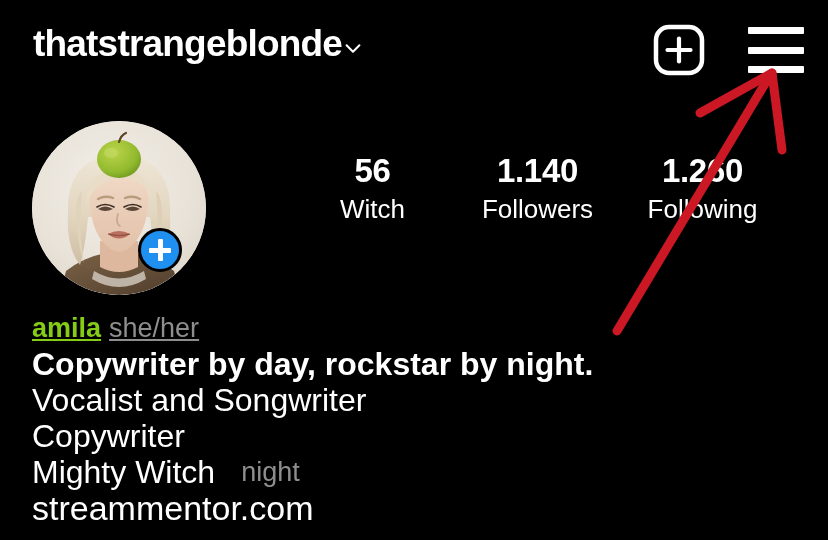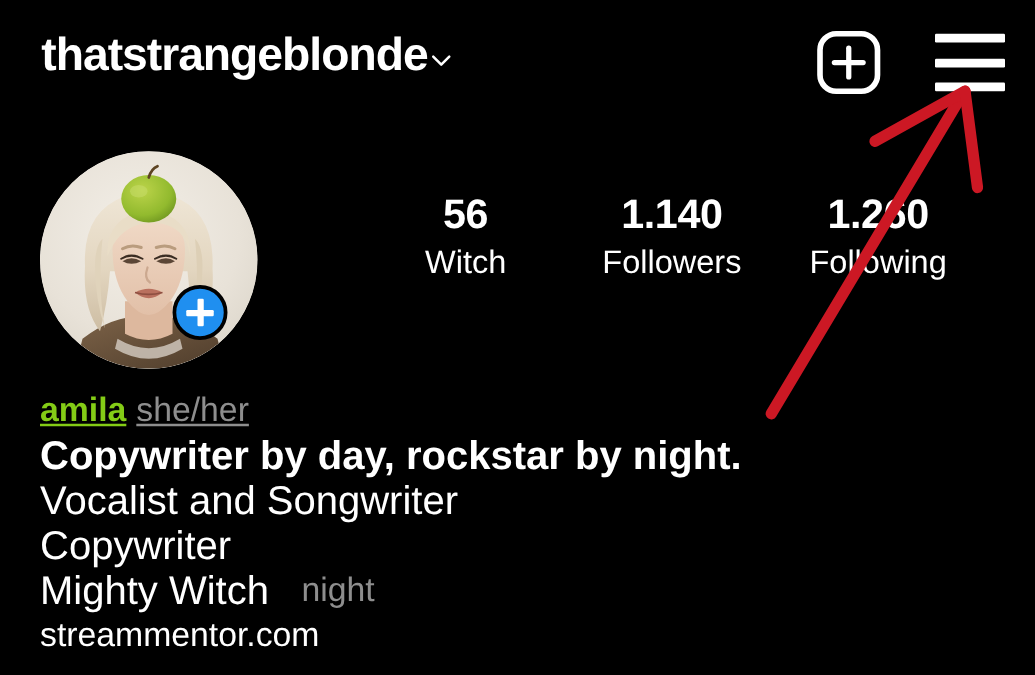--- a/index.html
+++ b/index.html
@@ -188,21 +188,21 @@
     display: flex;
     align-items: center;
   }
   #bio-more-link {
     color: #8e8e8e;
     font-size: 27px;
     line-height: 36px;
     margin-left: 26px;
   }
   #bio-website {
-    font-size: 27px;
+    font-size: 34px;
     line-height: 36px;
     color: #ffffff;
     white-space: nowrap;
   }
 
   
   #annotation-arrow {
     position: absolute;
     left: 0;
     top: 0;

